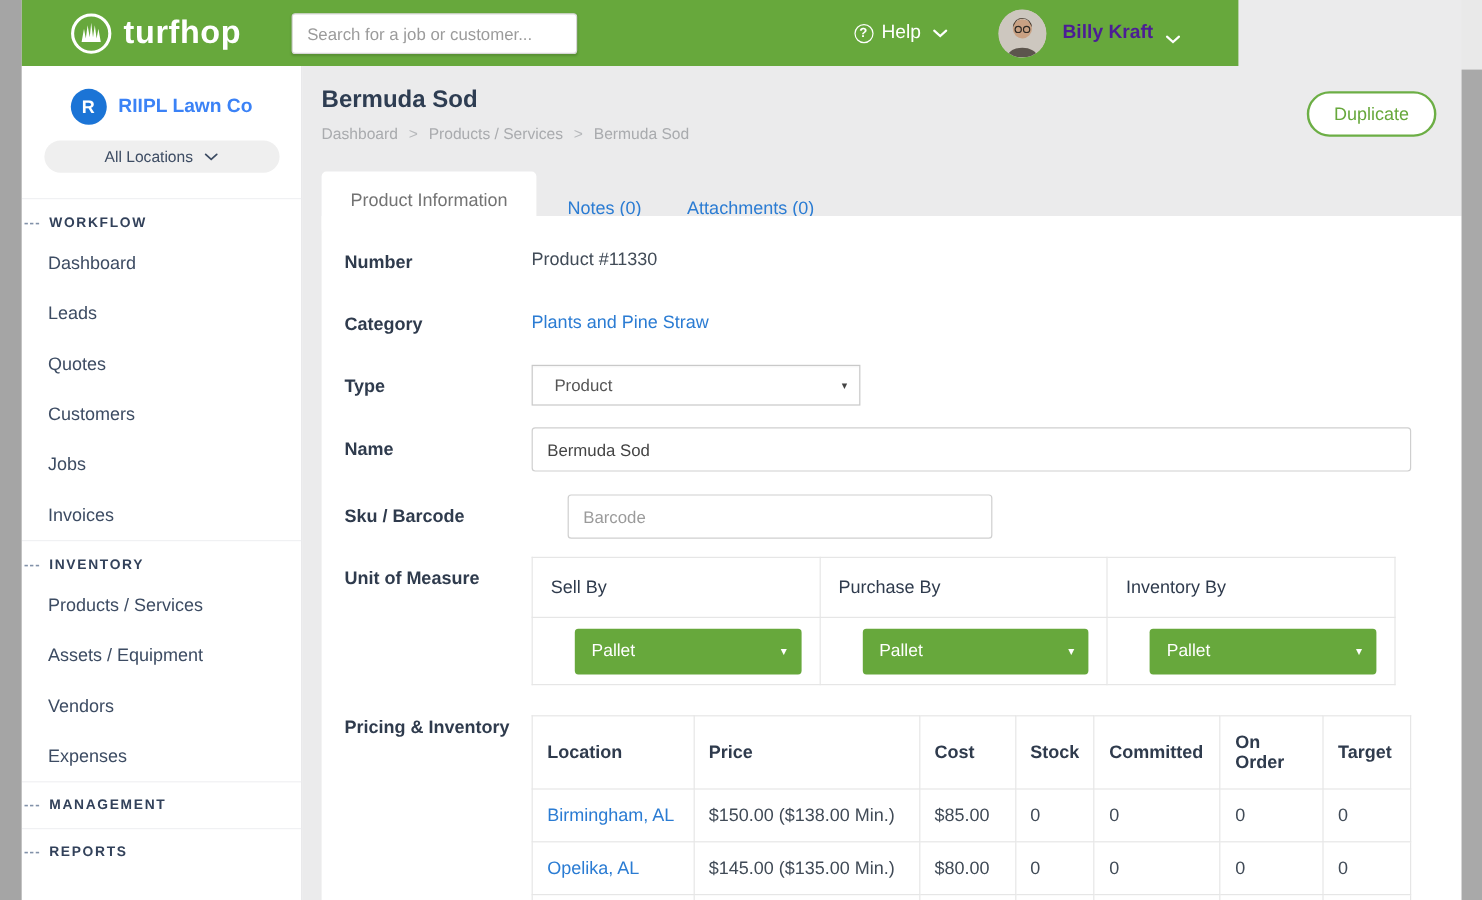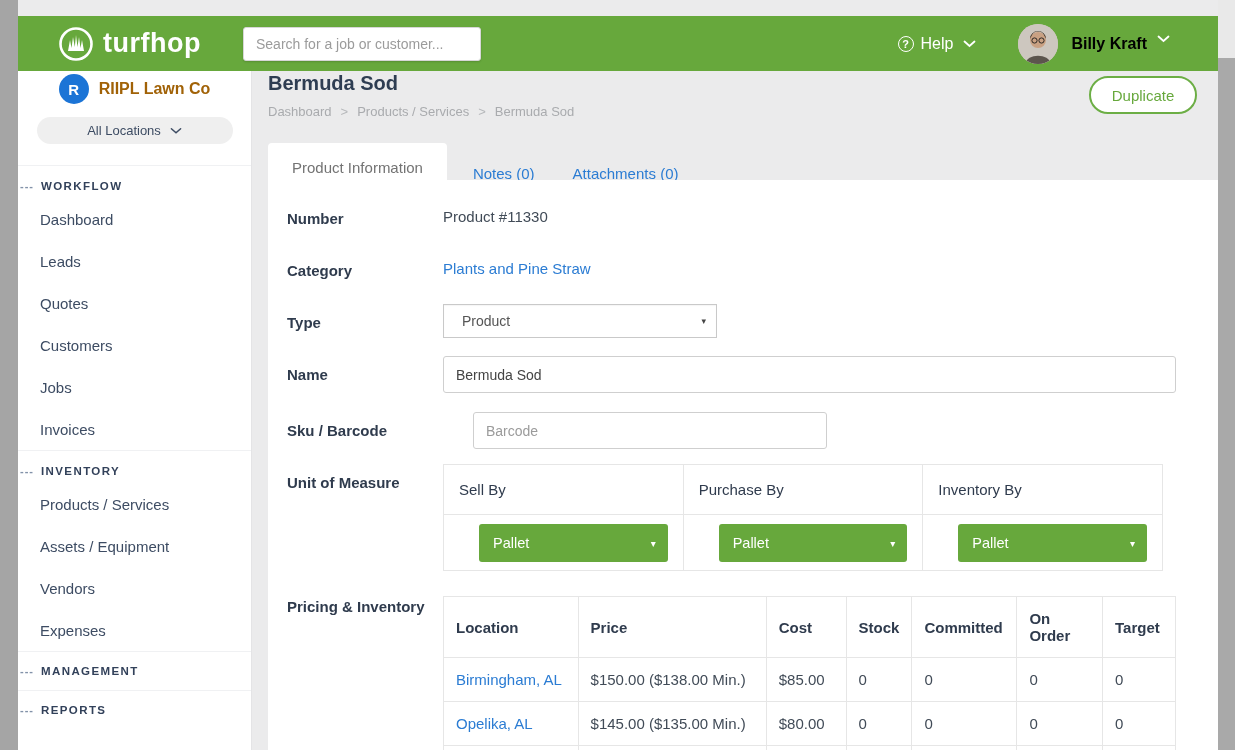--- a/index.html
+++ b/index.html
@@ -6,40 +6,40 @@
   html,body { width:1235px; height:750px; }
   body { font-family:"Liberation Sans", sans-serif; background:#ebebec; }
   .viewport { position:relative; width:1235px; height:750px; overflow:hidden; background:#ebebec; }
 
   
   .left-strip { position:absolute; left:0; top:0; width:18px; height:750px; background:#a5a5a5; z-index:40; }
   .scrollbar { position:absolute; right:0; top:0; width:17px; height:750px; background:#e9e9e9; z-index:40; }
   .scroll-thumb { position:absolute; left:0; top:58px; width:17px; height:692px; background:#a9a9a9; }
 
   
-  .topbar { position:absolute; left:18px; top:16px; width:1200px; height:55px; background:#67a83c; display:flex; align-items:center; z-index:20; }
+  .topbar { position:absolute; left:18px; top:0; width:1014px; height:55px; background:#67a83c; display:flex; align-items:center; z-index:20; }
   .brand { display:flex; align-items:center; margin-left:40px; }
   .brand-icon { width:36px; height:36px; margin-right:9px; }
   .brand-name { color:#fff; font-size:27px; font-weight:bold; letter-spacing:0.5px; }
   .search-input { margin-left:42px; width:238px; height:34px; border:1px solid #d7d7d7; border-radius:3px; padding:0 12px; font-size:14px; color:#444; font-family:"Liberation Sans",sans-serif; outline:none; box-shadow:0 1px 2px rgba(0,0,0,0.15); }
   .search-input::placeholder { color:#9b9b9b; }
   .top-spacer { flex:1; }
   .help-group { display:flex; align-items:center; color:#fff; margin-right:42px; cursor:pointer; }
   .help-circle { width:16px; height:16px; border:1.5px solid #fff; border-radius:50%; font-size:11px; font-weight:bold; display:flex; align-items:center; justify-content:center; margin-right:7px; }
   .help-label { font-size:16px; }
   .chev { margin-left:10px; display:inline-flex; }
   .avatar { width:40px; height:40px; border-radius:50%; overflow:hidden; background:#cdc7bf; margin-right:13px; flex-shrink:0; }
-  .user-group { display:flex; align-items:flex-start; color:#000000; margin-right:48px; cursor:pointer; }
+  .user-group { display:flex; align-items:flex-end; color:#4c1d95; margin-right:48px; cursor:pointer; }
   .user-name { font-size:16px; font-weight:bold; }
 
   
   .sidebar { position:absolute; left:18px; top:55px; width:234px; height:695px; background:#fff; border-right:1px solid #e4e4e6; z-index:10; }
   .company { display:flex; align-items:center; justify-content:center; gap:10px; margin-top:19px; }
   .company-circle { width:30px; height:30px; border-radius:50%; background:#1b74d6; color:#fff; font-size:15px; font-weight:bold; display:flex; align-items:center; justify-content:center; }
-  .company-name { font-size:16px; font-weight:bold; color:#a16207; }
+  .company-name { font-size:16px; font-weight:bold; color:#3b82f6; }
   .loc-pill { margin:13px auto 0; width:196px; height:27px; border-radius:14px; background:#efefef; display:flex; align-items:center; justify-content:center; gap:9px; font-size:13px; color:#3d4c63; cursor:pointer; }
   .side-sections { margin-top:21px; }
   .side-section { border-top:1px solid #f0f1f3; }
   .side-header { display:flex; align-items:center; padding:14px 0 6px 2px; cursor:pointer; }
   .side-section.empty .side-header { padding:13px 0 13px 2px; }
   .dash { color:#8292a9; font-size:11px; font-weight:bold; margin-right:7px; letter-spacing:1px; }
   .side-header-label { font-size:11.5px; font-weight:bold; letter-spacing:1.4px; color:#32415a; }
   .side-item { padding:12.5px 0 12.5px 22px; font-size:15px; color:#3d4c63; cursor:pointer; }
 
   

